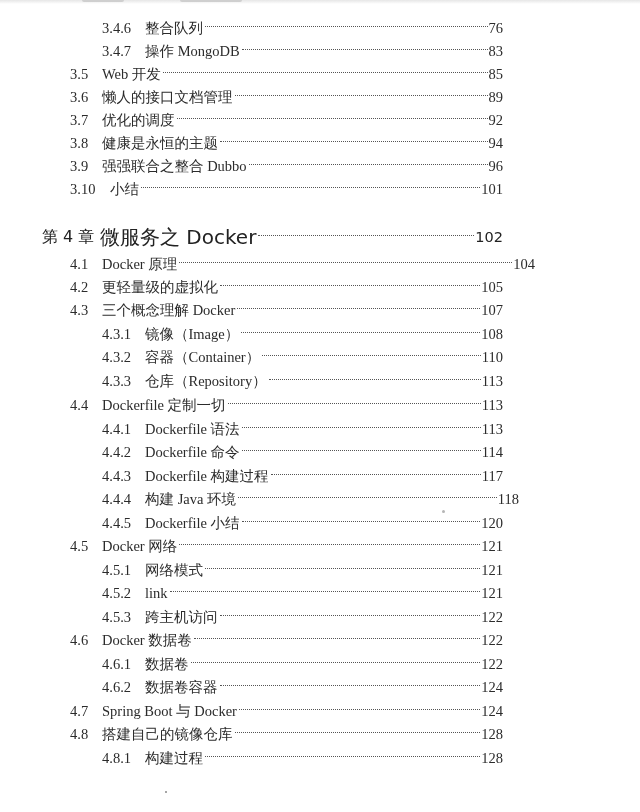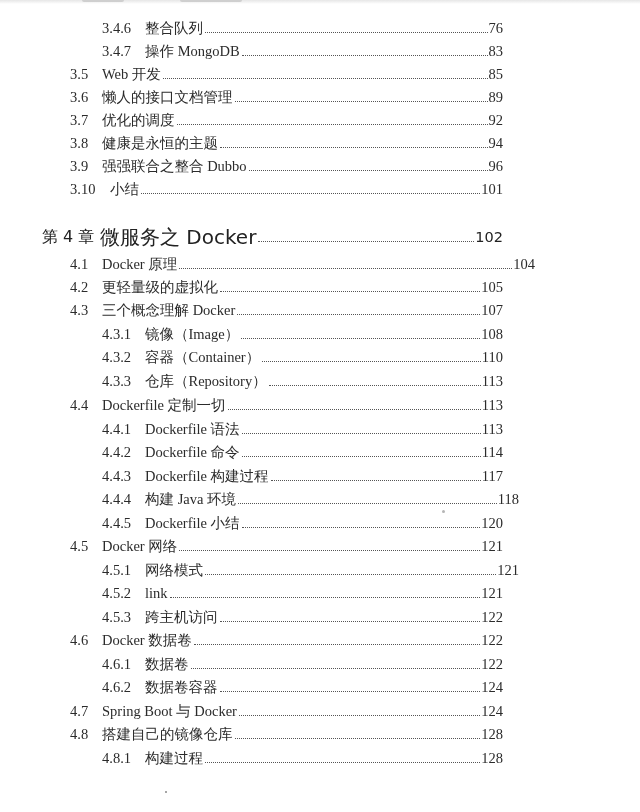--- a/index.html
+++ b/index.html
@@ -47,21 +47,21 @@
     .num {
       position: absolute;
       bottom: 2px;
       white-space: nowrap;
     }
     .title-wrap {
       position: absolute;
       bottom: 2px;
       right: 18px;
       display: flex;
-      align-items: flex-end;
+      align-items: center;
     }
     .title {
       white-space: nowrap;
       padding-right: 2px;
     }
     .leader {
       flex: 1;
       border-bottom: 1.6px dotted #555;
       margin-bottom: 4px;
       min-width: 10px;
@@ -300,21 +300,21 @@
 
   <div class="row lvl-sec" style="top:535px;">
     <span class="num">4.5</span>
     <div class="title-wrap">
       <span class="title">Docker 网络</span>
       <span class="leader"></span>
       <span class="page">121</span>
     </div>
   </div>
 
-  <div class="row lvl-sub" style="top:559px;padding-left:16px;">
+  <div class="row lvl-sub" style="top:559px;">
     <span class="num">4.5.1</span>
     <div class="title-wrap">
       <span class="title">网络模式</span>
       <span class="leader"></span>
       <span class="page">121</span>
     </div>
   </div>
 
   <div class="row lvl-sub" style="top:582px;">
     <span class="num">4.5.2</span>

